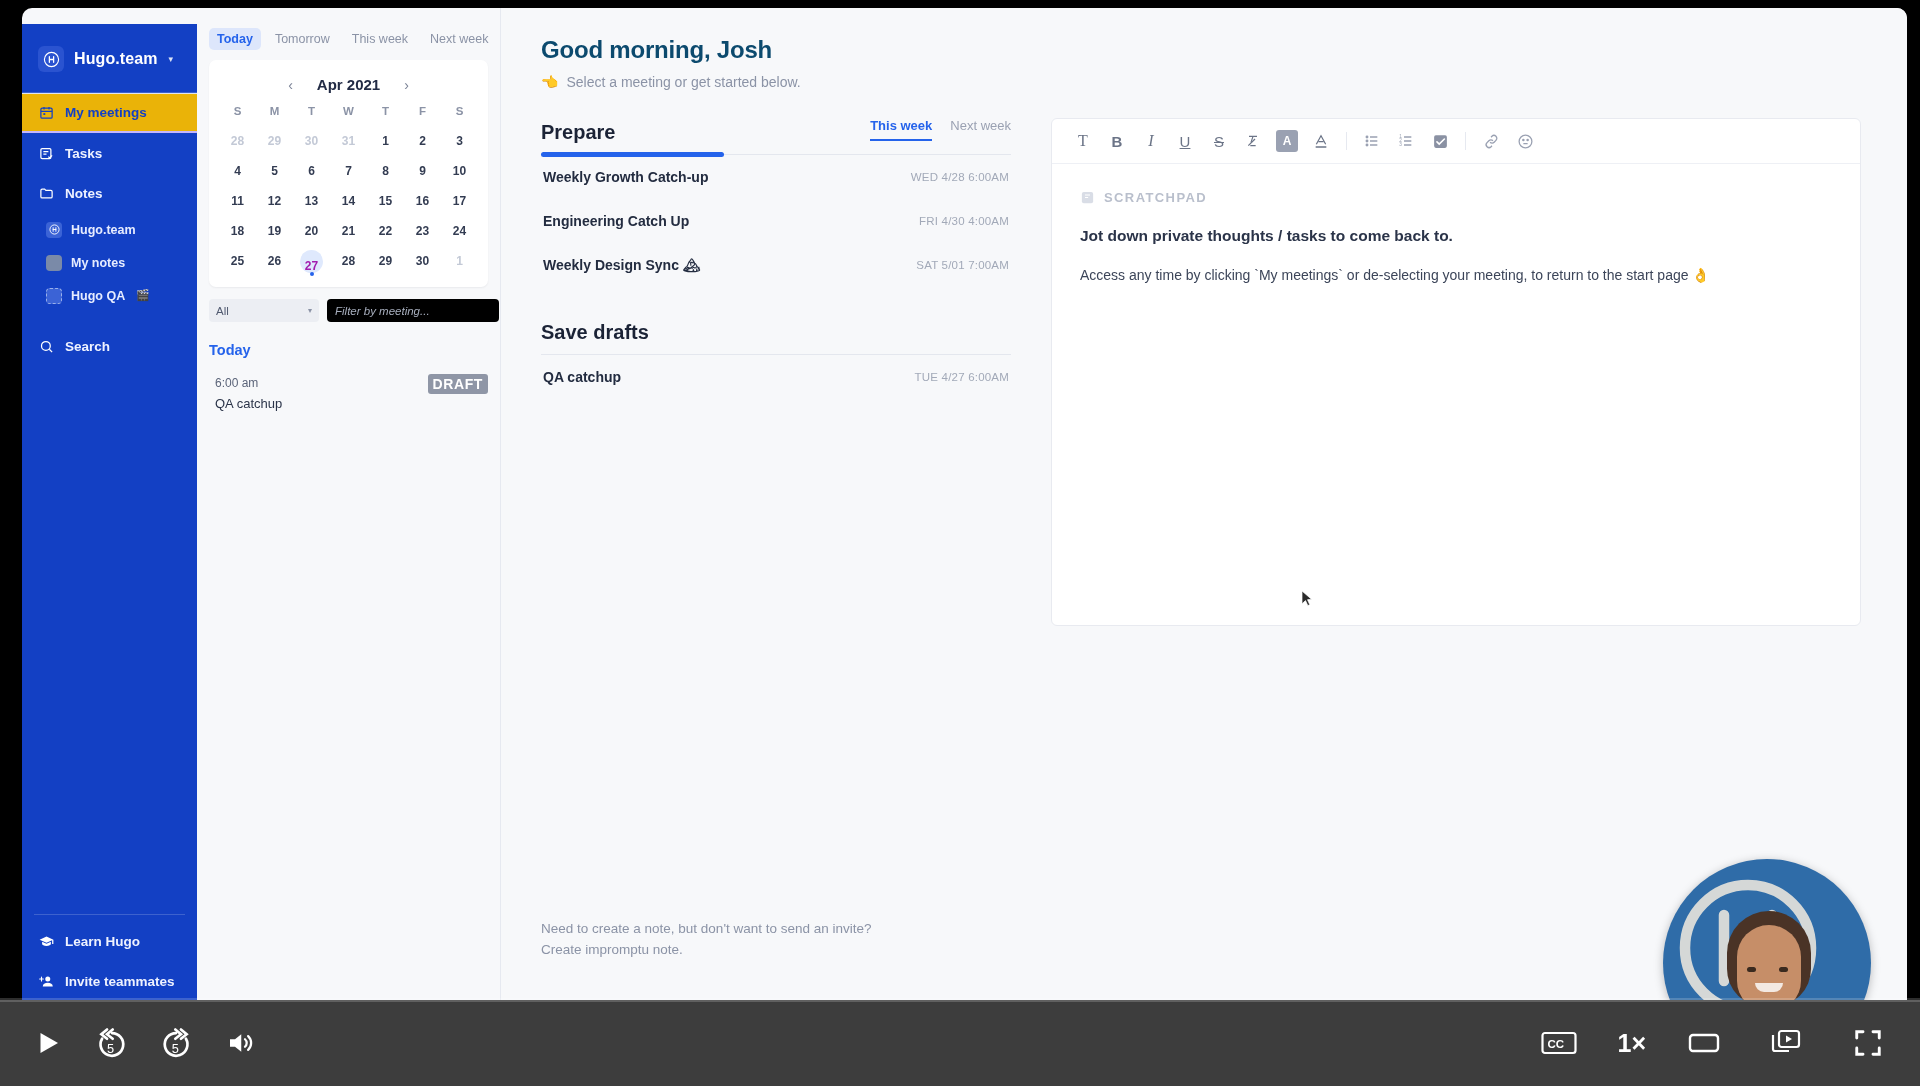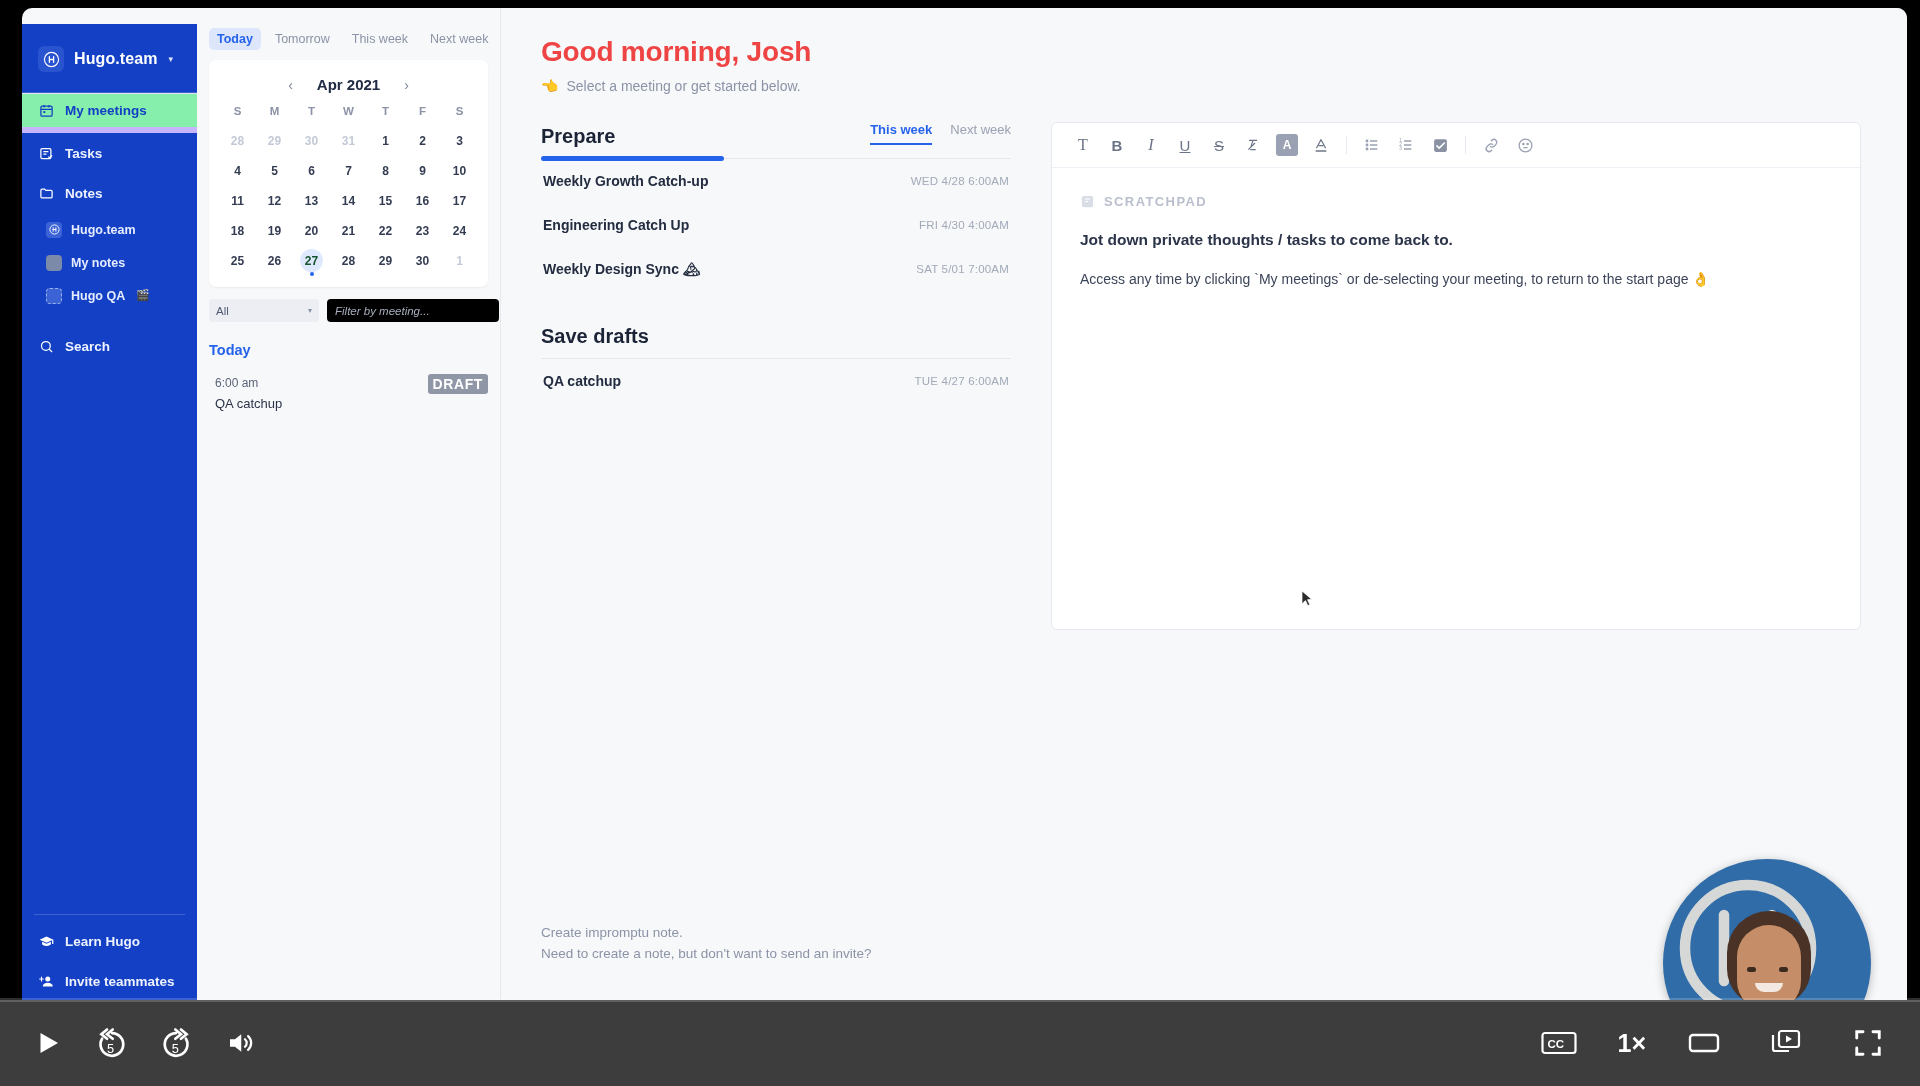--- a/index.html
+++ b/index.html
@@ -49,22 +49,22 @@
   .side-divider { height: 1px; background: rgba(255,255,255,.18); margin: 0 0 0 0; }
 
   .nav-item {
     display: flex; align-items: center; gap: 10px;
     height: 40px; padding: 0 14px 0 16px;
     font-size: 13.5px; font-weight: 600; color: #eef2ff;
     cursor: pointer;
   }
   .nav-item .ico { width: 17px; height: 17px; flex:0 0 auto; display:flex; align-items:center; justify-content:center;}
   .nav-item.active {
-    background: #86efac; color: #1340c4;
-    border-top: 1px solid #dfe4f2; border-bottom: 6px solid #c4b5fd;
+    background: #eab308; color: #1340c4;
+    border-top: 1px solid #dfe4f2; border-bottom: 2px solid #c4b5fd;
   }
   .nav-sub {
     display: flex; align-items: center; gap: 9px;
     height: 33px; padding: 0 10px 0 24px;
     font-size: 12.5px; font-weight: 600; color: #e6ecff;
     cursor: pointer;
   }
   .sub-badge {
     width: 16px; height: 16px; border-radius: 4px; flex: 0 0 auto;
     display:flex; align-items:center; justify-content:center;
@@ -98,21 +98,21 @@
   .cal-arrow { font-size: 14px; color: #7b8397; cursor: pointer; line-height: 1; }
   .cal-title { font-size: 15px; font-weight: 700; color: #222b45; }
   .cal-grid { display: grid; grid-template-columns: repeat(7, 1fr); row-gap: 5px; }
   .cal-dow { text-align: center; font-size: 11.5px; font-weight: 700; color: #8b93a6; padding-bottom: 6px; }
   .cal-cell {
     position: relative;
     height: 25px; display: flex; align-items: center; justify-content: center;
     font-size: 12px; font-weight: 700; color: #333c52; cursor: pointer;
   }
   .cal-cell.muted { color: #c3c9d6; font-weight: 600; }
-  .cal-cell.today { color: #14532d; }
+  .cal-cell.today { color: #a21caf; align-items: flex-end; }
   .cal-cell.today::before {
     content: ""; position: absolute; width: 23px; height: 23px; border-radius: 50%;
     background: #dfe9fd; z-index: 0;
   }
   .cal-cell.today span { position: relative; z-index: 1; }
   .cal-cell.today::after {
     content: ""; position: absolute; bottom: -3px; left: 50%; transform: translateX(-50%);
     width: 4px; height: 4px; border-radius: 50%; background: #2563eb;
   }
 
@@ -142,21 +142,21 @@
   .muted-toggle {
     position: absolute; left: 0; bottom: 34px; width: 100%;
     display: flex; align-items: center; gap: 9px; padding: 0 12px 0 18px;
     font-size: 12px; color: #7c8396;
   }
   .toggle-box { width: 14px; height: 14px; border: 1.5px solid #c4cad6; border-radius: 3px; }
 
   
   .main { position: absolute; left: 479px; top: 0; right: 0; height: 100%; background: #f7f8fa; }
   .greeting { padding: 28px 0 0 40px; }
-  .greet-title { font-size: 28px; font-weight: 700; color: #ef4444; letter-spacing: -.2px; }
+  .greet-title { font-size: 24px; font-weight: 700; color: #0c4a6e; letter-spacing: -.2px; }
   .greet-sub { display: flex; align-items: center; gap: 8px; margin-top: 10px; font-size: 14px; color: #8b93a6; }
 
   .columns { display: flex; gap: 40px; padding: 28px 46px 0 40px; }
   .col-left { width: 470px; flex: 0 0 470px; }
   .col-right { flex: 1 1 auto; }
 
   .sec-head { display: flex; align-items: flex-end; justify-content: space-between; }
   .sec-title { font-size: 20px; font-weight: 700; color: #1b2336; }
   .sec-tabs { display: flex; gap: 18px; padding-bottom: 3px; }
   .sec-tab { font-size: 13px; color: #9aa1b2; cursor: pointer; padding-bottom: 6px; }
@@ -578,22 +578,22 @@
               <div class="sec-title">Save drafts</div>
             </div>
             <div class="sec-rule"></div>
             <div class="list-row">
               <span class="list-name">QA catchup</span>
               <span class="list-meta">TUE 4/27 6:00AM</span>
             </div>
           </div>
 
           <div class="impromptu" style="padding-left:0;padding-top:520px">
+            <div>Need to create a note, but don't want to send an invite?</div>
             <div>Create impromptu note.</div>
-            <div>Need to create a note, but don't want to send an invite?</div>
           </div>
         </div>
 
         <div class="col-right">
           <div class="editor">
             <div class="toolbar">
               <div class="tb-btn" style="font-family:'Liberation Serif',serif;font-size:16px">T</div>
               <div class="tb-btn" style="font-weight:700;font-size:15px">B</div>
               <div class="tb-btn" style="font-style:italic;font-family:'Liberation Serif',serif;font-size:16px">I</div>
               <div class="tb-btn" style="text-decoration:underline;font-size:15px">U</div>

